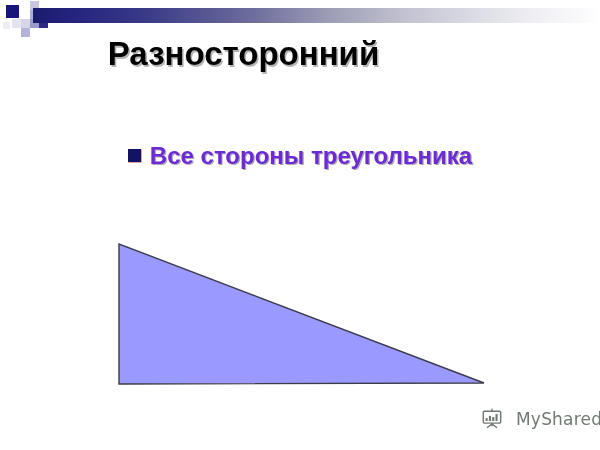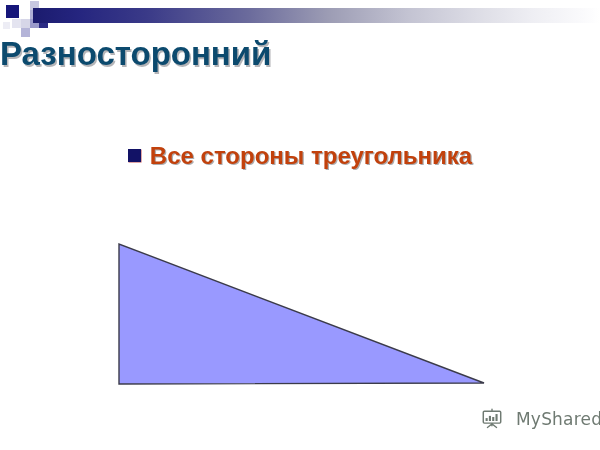--- a/index.html
+++ b/index.html
@@ -56,22 +56,22 @@
         #fafafc 97%,
         #ffffff 100%);
   }
 
   
   .title {
     position: absolute;
     left: 0;
     top: 33px;
     width: 487px;
-    text-align: left;
-    color: #0c4a6e;
+    text-align: center;
+    color: #000000;
     font-weight: bold;
     font-size: 33px;
     line-height: 42px;
     letter-spacing: 0px;
     text-shadow: 1.5px 1.5px 0 rgba(120,120,125,0.55);
   }
   .title-line { display: block; white-space: nowrap; }
 
   
   .body-block {
@@ -88,21 +88,21 @@
   .bullet-square {
     width: 13px;
     height: 13px;
     background: #121266;
     margin-top: 9px;
     margin-right: 9px;
     flex: 0 0 auto;
     box-shadow: 0.5px 0.5px 0 rgba(180,30,30,0.8);
   }
   .body-text {
-    color: #c2410c;
+    color: #6d28d9;
     font-weight: bold;
     font-size: 24px;
     line-height: 31px;
     text-align: center;
     text-shadow: 1.2px 1.2px 0 rgba(90,90,95,0.5);
   }
   .body-line { display: block; }
 
   
   .figure {

